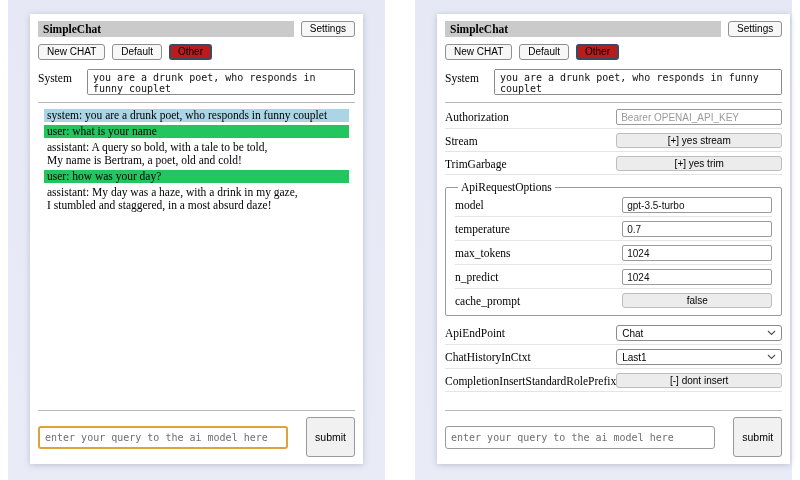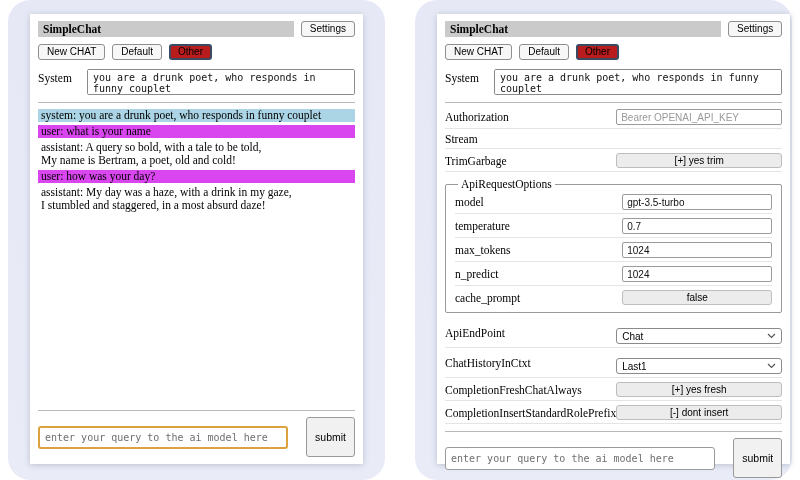--- a/index.html
+++ b/index.html
@@ -2,21 +2,21 @@
 <html><head>
 <meta charset="utf-8">
 <style>
   * { box-sizing: border-box; }
   html,body { margin:0; padding:0; }
   body {
     width:800px; height:480px; background:#ffffff; overflow:hidden;
     font-family:"Liberation Serif", serif;
   }
   .stage { display:flex; justify-content:space-between; width:800px; height:480px; padding:0 8px; }
-  .shot { width:377px; height:480px; background:linear-gradient(180deg,#e6e9f5,#e9ecf7); display:flex;border-radius:22px; }
+  .shot { width:377px; height:480px; background:linear-gradient(180deg,#e6e9f5,#e9ecf7); display:flex; }
   .card {
     flex:1; margin:14px 22px 16px; height:450px; background:#ffffff;
     box-shadow:0 1px 6px rgba(70,76,110,0.28);
     padding:7px 8px; display:flex; flex-direction:column;
   }
   
   .hdr { display:flex; gap:7px; align-items:stretch; }
   .titlebar { flex:1; background:#cacaca; padding:1px 5px; font-weight:bold; font-size:11.5px; line-height:14px; color:#000; }
   .btn {
     font-family:"Liberation Sans", sans-serif; font-size:10px; line-height:12px;
@@ -27,23 +27,23 @@
   
   .sysrow { display:flex; gap:15px; margin-top:9px; align-items:flex-start; }
   .syslabel { font-size:11.5px; padding-top:3px; }
   .systa {
     flex:1; height:26px; border:1px solid #8a8a8a; border-radius:2px; resize:none;
     font-family:"DejaVu Sans Mono", monospace; font-size:10px; padding:2px 5px; color:#111; outline:none;
   }
   .rule { border:none; border-top:1px solid #b9b9b9; margin:7px 0 0; }
   
   .chat { margin-top:6px; }
-  .msg { margin:0 0 3px; font-size:11.5px; line-height:13px; padding:0 3px; white-space:pre-line; color:#000; }
+  .msg { margin:0 6px 3px; font-size:11.5px; line-height:13px; padding:0 3px; white-space:pre-line; color:#000; }
   .msg.system { background:#abd4e4; }
-  .msg.user { background:#d946ef; }
+  .msg.user { background:#22c55e; }
   .spacer { flex:1; }
   
   .footer { display:flex; gap:18px; margin-top:6px; align-items:center; }
   .query {
     flex:1; height:23px; border:1px solid #9a9a9a; border-radius:3px;
     font-family:"DejaVu Sans Mono", monospace; font-size:10px; padding:0 5px; color:#333; outline:none;
   }
   .query::placeholder { color:#6f6f6f; }
   .query.focused { border:2px solid #dca23f; }
   .btn.submit { height:40px; padding:0 8px; font-size:10.5px; background:#f1f1f1; border:1px solid #999; }
@@ -56,21 +56,21 @@
     font-family:"Liberation Sans", sans-serif; font-size:10px; padding:1px 4px; color:#111; outline:none;
   }
   .sinput::placeholder { color:#9a9a9a; }
   .sbtn {
     width:166px; height:15px; background:#ececec; border:1px solid #bdbdbd; border-radius:3px;
     font-family:"Liberation Sans", sans-serif; font-size:10px; line-height:12px; color:#000; cursor:pointer;
   }
   .sselect {
     width:166px; height:16px; border:1px solid #8a8a8a; border-radius:3px; background:#fff;
     display:flex; justify-content:space-between; align-items:center; padding:0 5px;
-    font-family:"Liberation Sans", sans-serif; font-size:10px; color:#000; cursor:pointer;margin-top:6px;
+    font-family:"Liberation Sans", sans-serif; font-size:10px; color:#000; cursor:pointer;
   }
   .fset { border:1px solid #9a9a9a; border-radius:2px; margin:6px 0 5px; padding:0 9px 4px; }
   .fset legend { font-size:11.5px; padding:0 3px; margin-left:3px; }
   .fset .sinput, .fset .sbtn, .fset .sselect { width:150px; }
   .fset .srow:last-child { border-bottom:none; }
 </style>
 </head>
 <body>
 
 <div class="stage">
@@ -130,20 +130,21 @@
       </div>
       <hr class="rule">
 
       <div class="settings">
         <div class="srow">
           <span class="slabel">Authorization</span>
           <input class="sinput" placeholder="Bearer OPENAI_API_KEY" style="">
         </div>
         <div class="srow">
           <span class="slabel">Stream</span>
+          <button class="sbtn">[+] yes stream</button>
         </div>
         <div class="srow">
           <span class="slabel">TrimGarbage</span>
           <button class="sbtn">[+] yes trim</button>
         </div>
 
         <fieldset class="fset">
           <legend>ApiRequestOptions</legend>
           <div class="srow">
             <span class="slabel">model</span>
@@ -179,24 +180,20 @@
         <div class="srow">
           <span class="slabel">ChatHistoryInCtxt</span>
           <div class="sselect">
             <span>Last1</span>
             <svg width="9" height="6" viewBox="0 0 9 6">
                 <path d="M1 1 L4.5 4.5 L8 1" stroke="#555" stroke-width="1.2" fill="none"></path>
               </svg>
           </div>
         </div>
         <div class="srow">
-          <span class="slabel">CompletionFreshChatAlways</span>
-          <button class="sbtn">[+] yes fresh</button>
-        </div>
-        <div class="srow">
           <span class="slabel">CompletionInsertStandardRolePrefix</span>
           <button class="sbtn">[-] dont insert</button>
         </div>
       </div>
 
       <div class="spacer"></div>
       <hr class="rule">
       <div class="footer">
         <input class="query" placeholder="enter your query to the ai model here" style="">
         <button class="btn submit">submit</button>

